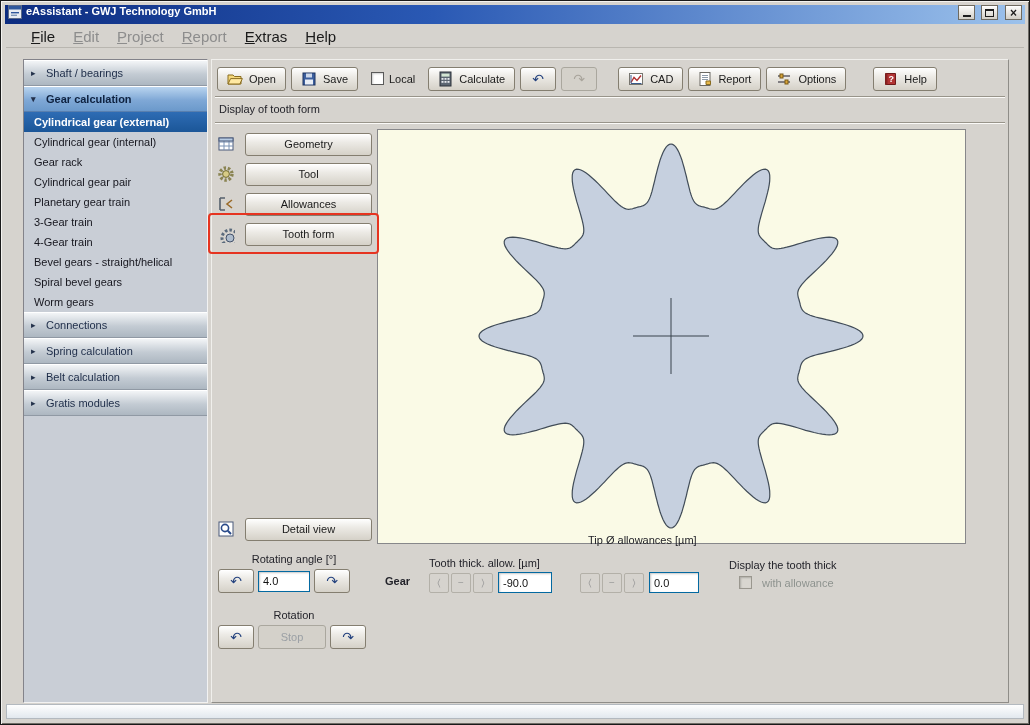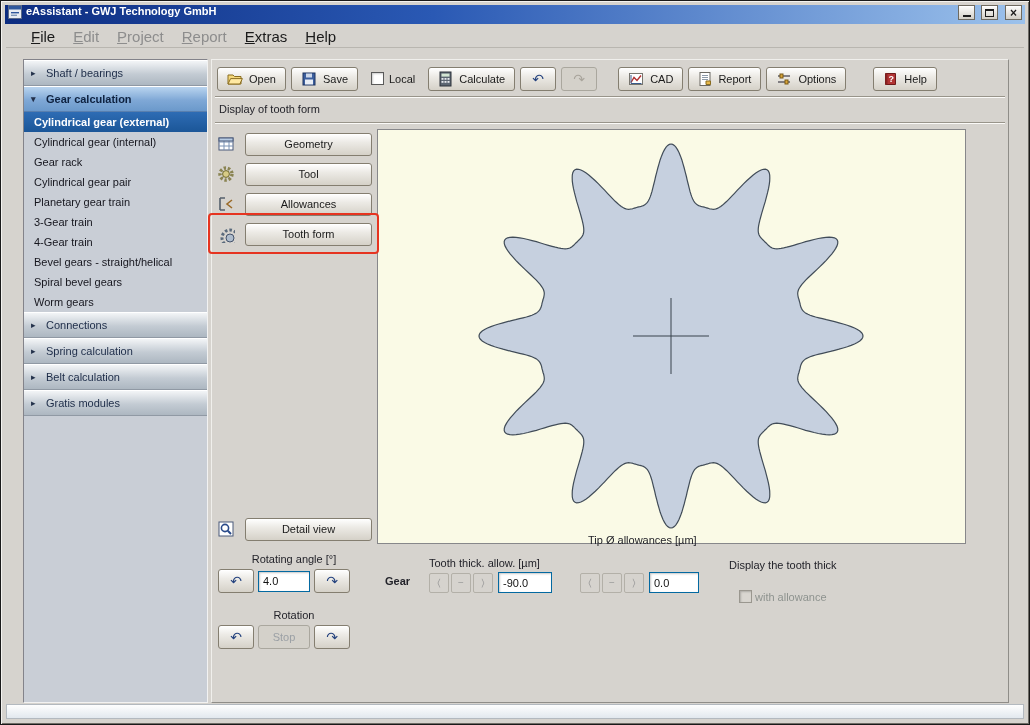--- a/index.html
+++ b/index.html
@@ -295,21 +295,21 @@
       <button class="btn small">
           <span class="arrow-glyph">↷</span>
         </button>
     </div>
 
     <div class="label center" style="left:4px;top:549px;width:156px;">Rotation</div>
     <div class="ctrl-row" style="left:6px;top:565px;">
       <button class="btn small">
           <span class="arrow-glyph">↶</span>
         </button>
-      <button class="btn disabled" style="width:52px;">Stop</button>
+      <button class="btn disabled" style="width:68px;">Stop</button>
       <button class="btn small">
           <span class="arrow-glyph">↷</span>
         </button>
     </div>
 
     <div class="canvas">
       <svg width="587" height="413" viewBox="0 0 587 413">
         <path fill="var(--gear_fill)" stroke="#414c58" stroke-width="1.2" d="M293.0,14.0L294.7,14.4L296.3,15.4L297.9,17.2L299.5,19.6L301.0,22.5L302.4,25.9L303.8,29.7L305.0,33.8L306.2,38.0L307.3,42.3L308.4,46.5L309.3,50.6L310.3,54.5L311.2,58.1L312.0,61.4L312.9,64.3L313.8,66.9L314.7,69.0L315.6,70.8L316.6,72.3L317.6,73.4L318.6,74.3L319.6,75.0L320.7,75.6L321.8,76.0L322.9,76.4L324.1,76.7L325.2,76.9L326.3,77.2L327.4,77.5L328.5,77.8L329.7,78.1L330.8,78.5L331.9,78.8L333.0,79.0L334.2,79.2L335.4,79.3L336.7,79.2L338.0,78.9L339.4,78.4L341.0,77.6L342.7,76.5L344.6,75.1L346.6,73.3L348.8,71.3L351.2,68.9L353.8,66.2L356.5,63.3L359.4,60.2L362.4,57.1L365.5,53.9L368.7,50.8L371.8,48.0L374.9,45.3L377.8,43.1L380.6,41.3L383.1,40.0L385.4,39.3L387.4,39.2L389.0,39.7L390.3,40.9L391.2,42.6L391.7,45.0L391.8,47.8L391.7,51.1L391.2,54.8L390.5,58.7L389.5,62.9L388.4,67.1L387.3,71.4L386.0,75.6L384.8,79.6L383.7,83.4L382.7,87.0L381.8,90.3L381.1,93.3L380.6,95.9L380.3,98.2L380.2,100.2L380.3,102.0L380.6,103.5L381.0,104.8L381.6,105.9L382.2,106.9L383.0,107.8L383.7,108.7L384.6,109.5L385.4,110.3L386.2,111.1L387.0,112.0L387.9,112.8L388.7,113.6L389.5,114.4L390.3,115.3L391.2,116.0L392.1,116.8L393.1,117.4L394.2,118.0L395.5,118.4L397.0,118.7L398.8,118.8L400.8,118.7L403.1,118.4L405.7,117.9L408.7,117.2L412.0,116.3L415.6,115.3L419.4,114.2L423.4,113.0L427.6,111.7L431.9,110.6L436.1,109.5L440.3,108.5L444.2,107.8L447.9,107.3L451.2,107.2L454.0,107.3L456.4,107.8L458.1,108.7L459.3,110.0L459.8,111.6L459.7,113.6L459.0,115.9L457.7,118.4L455.9,121.2L453.7,124.1L451.0,127.2L448.2,130.3L445.1,133.5L441.9,136.6L438.8,139.6L435.7,142.5L432.8,145.2L430.1,147.8L427.7,150.2L425.7,152.4L423.9,154.4L422.5,156.3L421.4,158.0L420.6,159.6L420.1,161.0L419.8,162.3L419.7,163.6L419.8,164.8L420.0,166.0L420.2,167.1L420.5,168.2L420.9,169.3L421.2,170.5L421.5,171.6L421.8,172.7L422.1,173.8L422.3,174.9L422.6,176.1L423.0,177.2L423.4,178.3L424.0,179.4L424.7,180.4L425.6,181.4L426.7,182.4L428.2,183.4L430.0,184.3L432.1,185.2L434.7,186.1L437.6,187.0L440.9,187.8L444.5,188.7L448.4,189.7L452.5,190.6L456.7,191.7L461.0,192.8L465.2,194.0L469.3,195.2L473.1,196.6L476.5,198.0L479.4,199.5L481.8,201.1L483.6,202.7L484.6,204.3L485.0,206.0L484.6,207.7L483.6,209.3L481.8,210.9L479.4,212.5L476.5,214.0L473.1,215.4L469.3,216.8L465.2,218.0L461.0,219.2L456.7,220.3L452.5,221.4L448.4,222.3L444.5,223.3L440.9,224.2L437.6,225.0L434.7,225.9L432.1,226.8L430.0,227.7L428.2,228.6L426.7,229.6L425.6,230.6L424.7,231.6L424.0,232.6L423.4,233.7L423.0,234.8L422.6,235.9L422.3,237.1L422.1,238.2L421.8,239.3L421.5,240.4L421.2,241.5L420.9,242.7L420.5,243.8L420.2,244.9L420.0,246.0L419.8,247.2L419.7,248.4L419.8,249.7L420.1,251.0L420.6,252.4L421.4,254.0L422.5,255.7L423.9,257.6L425.7,259.6L427.7,261.8L430.1,264.2L432.8,266.8L435.7,269.5L438.8,272.4L441.9,275.4L445.1,278.5L448.2,281.7L451.0,284.8L453.7,287.9L455.9,290.8L457.7,293.6L459.0,296.1L459.7,298.4L459.8,300.4L459.3,302.0L458.1,303.3L456.4,304.2L454.0,304.7L451.2,304.8L447.9,304.7L444.2,304.2L440.3,303.5L436.1,302.5L431.9,301.4L427.6,300.3L423.4,299.0L419.4,297.8L415.6,296.7L412.0,295.7L408.7,294.8L405.7,294.1L403.1,293.6L400.8,293.3L398.8,293.2L397.0,293.3L395.5,293.6L394.2,294.0L393.1,294.6L392.1,295.2L391.2,296.0L390.3,296.7L389.5,297.6L388.7,298.4L387.9,299.2L387.0,300.0L386.2,300.9L385.4,301.7L384.6,302.5L383.7,303.3L383.0,304.2L382.2,305.1L381.6,306.1L381.0,307.2L380.6,308.5L380.3,310.0L380.2,311.8L380.3,313.8L380.6,316.1L381.1,318.7L381.8,321.7L382.7,325.0L383.7,328.6L384.8,332.4L386.0,336.4L387.3,340.6L388.4,344.9L389.5,349.1L390.5,353.3L391.2,357.2L391.7,360.9L391.8,364.2L391.7,367.0L391.2,369.4L390.3,371.1L389.0,372.3L387.4,372.8L385.4,372.7L383.1,372.0L380.6,370.7L377.8,368.9L374.9,366.7L371.8,364.0L368.7,361.2L365.5,358.1L362.4,354.9L359.4,351.8L356.5,348.7L353.8,345.8L351.2,343.1L348.8,340.7L346.6,338.7L344.6,336.9L342.7,335.5L341.0,334.4L339.4,333.6L338.0,333.1L336.7,332.8L335.4,332.7L334.2,332.8L333.0,333.0L331.9,333.2L330.8,333.5L329.7,333.9L328.5,334.2L327.4,334.5L326.3,334.8L325.2,335.1L324.1,335.3L322.9,335.6L321.8,336.0L320.7,336.4L319.6,337.0L318.6,337.7L317.6,338.6L316.6,339.7L315.6,341.2L314.7,343.0L313.8,345.1L312.9,347.7L312.0,350.6L311.2,353.9L310.3,357.5L309.3,361.4L308.4,365.5L307.3,369.7L306.2,374.0L305.0,378.2L303.8,382.3L302.4,386.1L301.0,389.5L299.5,392.4L297.9,394.8L296.3,396.6L294.7,397.6L293.0,398.0L291.3,397.6L289.7,396.6L288.1,394.8L286.5,392.4L285.0,389.5L283.6,386.1L282.2,382.3L281.0,378.2L279.8,374.0L278.7,369.7L277.6,365.5L276.7,361.4L275.7,357.5L274.8,353.9L274.0,350.6L273.1,347.7L272.2,345.1L271.3,343.0L270.4,341.2L269.4,339.7L268.4,338.6L267.4,337.7L266.4,337.0L265.3,336.4L264.2,336.0L263.1,335.6L261.9,335.3L260.8,335.1L259.7,334.8L258.6,334.5L257.5,334.2L256.3,333.9L255.2,333.5L254.1,333.2L253.0,333.0L251.8,332.8L250.6,332.7L249.3,332.8L248.0,333.1L246.6,333.6L245.0,334.4L243.3,335.5L241.4,336.9L239.4,338.7L237.2,340.7L234.8,343.1L232.2,345.8L229.5,348.7L226.6,351.8L223.6,354.9L220.5,358.1L217.3,361.2L214.2,364.0L211.1,366.7L208.2,368.9L205.4,370.7L202.9,372.0L200.6,372.7L198.6,372.8L197.0,372.3L195.7,371.1L194.8,369.4L194.3,367.0L194.2,364.2L194.3,360.9L194.8,357.2L195.5,353.3L196.5,349.1L197.6,344.9L198.7,340.6L200.0,336.4L201.2,332.4L202.3,328.6L203.3,325.0L204.2,321.7L204.9,318.7L205.4,316.1L205.7,313.8L205.8,311.8L205.7,310.0L205.4,308.5L205.0,307.2L204.4,306.1L203.8,305.1L203.0,304.2L202.3,303.3L201.4,302.5L200.6,301.7L199.8,300.9L199.0,300.0L198.1,299.2L197.3,298.4L196.5,297.6L195.7,296.7L194.8,296.0L193.9,295.2L192.9,294.6L191.8,294.0L190.5,293.6L189.0,293.3L187.2,293.2L185.2,293.3L182.9,293.6L180.3,294.1L177.3,294.8L174.0,295.7L170.4,296.7L166.6,297.8L162.6,299.0L158.4,300.3L154.1,301.4L149.9,302.5L145.7,303.5L141.8,304.2L138.1,304.7L134.8,304.8L132.0,304.7L129.6,304.2L127.9,303.3L126.7,302.0L126.2,300.4L126.3,298.4L127.0,296.1L128.3,293.6L130.1,290.8L132.3,287.9L135.0,284.8L137.8,281.7L140.9,278.5L144.1,275.4L147.2,272.4L150.3,269.5L153.2,266.8L155.9,264.2L158.3,261.8L160.3,259.6L162.1,257.6L163.5,255.7L164.6,254.0L165.4,252.4L165.9,251.0L166.2,249.7L166.3,248.4L166.2,247.2L166.0,246.0L165.8,244.9L165.5,243.8L165.1,242.7L164.8,241.5L164.5,240.4L164.2,239.3L163.9,238.2L163.7,237.1L163.4,235.9L163.0,234.8L162.6,233.7L162.0,232.6L161.3,231.6L160.4,230.6L159.3,229.6L157.8,228.6L156.0,227.7L153.9,226.8L151.3,225.9L148.4,225.0L145.1,224.2L141.5,223.3L137.6,222.3L133.5,221.4L129.3,220.3L125.0,219.2L120.8,218.0L116.7,216.8L112.9,215.4L109.5,214.0L106.6,212.5L104.2,210.9L102.4,209.3L101.4,207.7L101.0,206.0L101.4,204.3L102.4,202.7L104.2,201.1L106.6,199.5L109.5,198.0L112.9,196.6L116.7,195.2L120.8,194.0L125.0,192.8L129.3,191.7L133.5,190.6L137.6,189.7L141.5,188.7L145.1,187.8L148.4,187.0L151.3,186.1L153.9,185.2L156.0,184.3L157.8,183.4L159.3,182.4L160.4,181.4L161.3,180.4L162.0,179.4L162.6,178.3L163.0,177.2L163.4,176.1L163.7,174.9L163.9,173.8L164.2,172.7L164.5,171.6L164.8,170.5L165.1,169.3L165.5,168.2L165.8,167.1L166.0,166.0L166.2,164.8L166.3,163.6L166.2,162.3L165.9,161.0L165.4,159.6L164.6,158.0L163.5,156.3L162.1,154.4L160.3,152.4L158.3,150.2L155.9,147.8L153.2,145.2L150.3,142.5L147.2,139.6L144.1,136.6L140.9,133.5L137.8,130.3L135.0,127.2L132.3,124.1L130.1,121.2L128.3,118.4L127.0,115.9L126.3,113.6L126.2,111.6L126.7,110.0L127.9,108.7L129.6,107.8L132.0,107.3L134.8,107.2L138.1,107.3L141.8,107.8L145.7,108.5L149.9,109.5L154.1,110.6L158.4,111.7L162.6,113.0L166.6,114.2L170.4,115.3L174.0,116.3L177.3,117.2L180.3,117.9L182.9,118.4L185.2,118.7L187.2,118.8L189.0,118.7L190.5,118.4L191.8,118.0L192.9,117.4L193.9,116.8L194.8,116.0L195.7,115.3L196.5,114.4L197.3,113.6L198.1,112.8L199.0,112.0L199.8,111.1L200.6,110.3L201.4,109.5L202.3,108.7L203.0,107.8L203.8,106.9L204.4,105.9L205.0,104.8L205.4,103.5L205.7,102.0L205.8,100.2L205.7,98.2L205.4,95.9L204.9,93.3L204.2,90.3L203.3,87.0L202.3,83.4L201.2,79.6L200.0,75.6L198.7,71.4L197.6,67.1L196.5,62.9L195.5,58.7L194.8,54.8L194.3,51.1L194.2,47.8L194.3,45.0L194.8,42.6L195.7,40.9L197.0,39.7L198.6,39.2L200.6,39.3L202.9,40.0L205.4,41.3L208.2,43.1L211.1,45.3L214.2,48.0L217.3,50.8L220.5,53.9L223.6,57.1L226.6,60.2L229.5,63.3L232.2,66.2L234.8,68.9L237.2,71.3L239.4,73.3L241.4,75.1L243.3,76.5L245.0,77.6L246.6,78.4L248.0,78.9L249.3,79.2L250.6,79.3L251.8,79.2L253.0,79.0L254.1,78.8L255.2,78.5L256.3,78.1L257.5,77.8L258.6,77.5L259.7,77.2L260.8,76.9L261.9,76.7L263.1,76.4L264.2,76.0L265.3,75.6L266.4,75.0L267.4,74.3L268.4,73.4L269.4,72.3L270.4,70.8L271.3,69.0L272.2,66.9L273.1,64.3L274.0,61.4L274.8,58.1L275.7,54.5L276.7,50.6L277.6,46.5L278.7,42.3L279.8,38.0L281.0,33.8L282.2,29.7L283.6,25.9L285.0,22.5L286.5,19.6L288.1,17.2L289.7,15.4L291.3,14.4L293.0,14.0Z"></path>
         <line x1="255" y1="206" x2="331" y2="206" stroke="#39424c" stroke-width="1"></line>
         <line x1="293" y1="168" x2="293" y2="244" stroke="#39424c" stroke-width="1"></line>
@@ -328,21 +328,21 @@
 
     <div class="label" style="left:368px;top:474px;margin-left:8px;">Tip Ø allowances [µm]</div>
     <div class="ctrl-row" style="left:368px;top:512px;gap:2px;">
       <span class="spin-btn">〈</span>
       <span class="spin-btn">−</span>
       <span class="spin-btn">〉</span>
       <input class="field" style="width: 50px; margin-left: 3px;" value="0.0">
     </div>
 
     <div class="label" style="left:517px;top:499px;">Display the tooth thick</div>
-    <div class="ctrl-row" style="left:527px;top:530px;gap:3px;">
+    <div class="ctrl-row" style="left:527px;top:516px;gap:10px;">
       <span class="checkbox disabled"></span>
       <span class="chk-label" style="color:#8e938f;">with allowance</span>
     </div>
 
   </div>
 
   <div class="annotation"></div>
 
   <div class="bottom-strip"></div>
 

